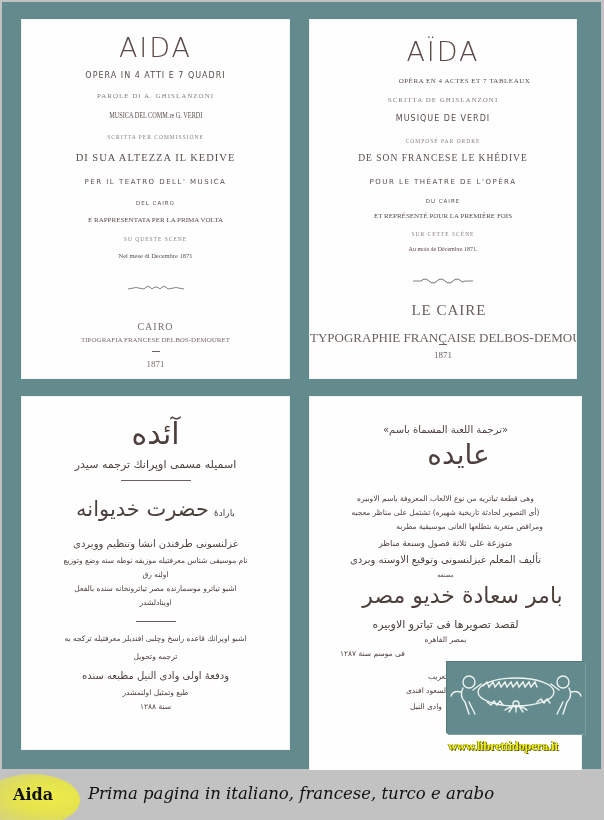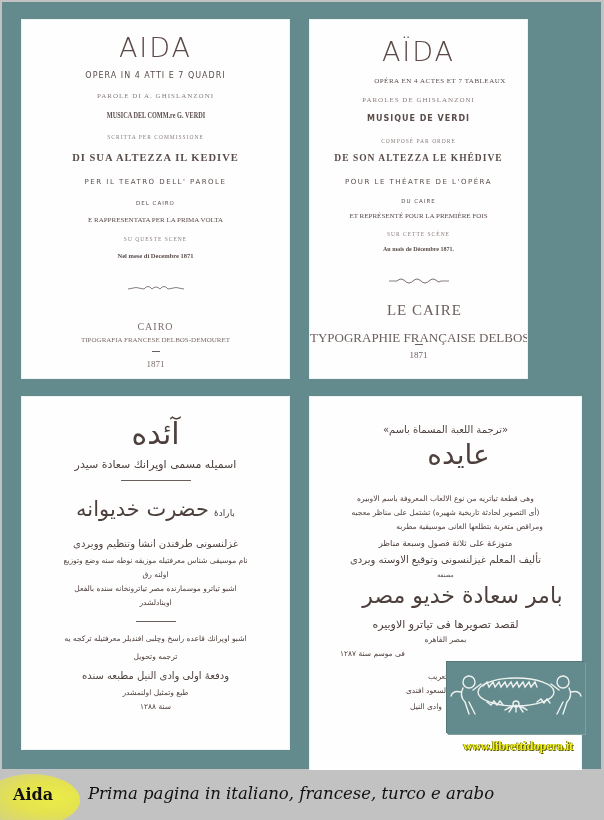--- a/index.html
+++ b/index.html
@@ -11,49 +11,49 @@
     .frame {
       position: absolute; left: 2px; top: 2px; width: 599px; height: 767px;
       background: #638a8c;
     }
     .page {
       position: absolute; background: #fefefe; color: #5a4d4a;
       text-align: center; overflow: hidden;
       box-shadow: 0 0 0 1px #f1f3f2;
     }
     #p-it { left: 22px; top: 20px; width: 267px; height: 358px; }
-    #p-fr { left: 310px; top: 20px; width: 217px; height: 358px; }
+    #p-fr { left: 310px; top: 20px; width: 266px; height: 358px; }
     #p-tr { left: 22px; top: 397px; width: 267px; height: 352px; }
     #p-ar { left: 310px; top: 397px; width: 271px; height: 444px; }
 
     .ln { position: absolute; left: 0; right: 0; white-space: nowrap; line-height: 1; }
     .title { font-family: "DejaVu Sans", sans-serif; font-weight: 300; font-size: 27px; letter-spacing: 2px; color: #5b4a47; }
     .sans { font-family: "DejaVu Sans", sans-serif; letter-spacing: 1px; }
     .serif { font-family: "Liberation Serif", serif; }
-    .bold { font-weight: bold; }
+    .bold { font-weight: normal; }
     .tiny { font-size: 5.5px; letter-spacing: 1px; color: #8a7f7c; }
     .sm { font-size: 7px; }
     .md { font-size: 8px; }
     .lg { font-size: 10.5px; }
     .cond { transform: scaleX(0.78); display: inline-block; }
     .ornament { position: absolute; left: 50%; transform: translateX(-50%); }
     .rule { position: absolute; left: 50%; height: 1px; background: #6b5f5b; transform: translateX(-50%); }
 
     .ar { font-family: "DejaVu Sans", sans-serif; direction: rtl; color: #4d3f3b; }
     .ar-title { font-size: 30px; }
     .ar-big { font-size: 19px; }
     .ar-md { font-size: 10px; }
     .ar-sm { font-size: 7.5px; }
 
     .watermark {
       position: absolute; left: 447px; top: 662px; width: 138px; height: 72px;
       background: #638a8c; box-shadow: 1px 1px 0 #7fa0a1, -1px -1px 0 #557879;
     }
     .url {
-      position: absolute; left: 448px; top: 739px; width: 140px; text-align: center;
+      position: absolute; left: 448px; top: 739px; width: 140px; text-align: left;
       font-family: "Liberation Serif", serif; font-weight: bold; font-size: 12.5px;
       color: #f2f21a; text-shadow: 1px 1px 0 #5a5a00, -0.5px -0.5px 0 #3b3b00;
       letter-spacing: -0.2px; white-space: nowrap;
     }
 
     .caption-bar { position: absolute; left: 0; top: 770px; width: 604px; height: 50px; background: #c2c2c2; }
     .caption-blob {
       position: absolute; left: -16px; top: 4px; width: 96px; height: 52px; border-radius: 50%;
       background: radial-gradient(ellipse at 70% 45%, #ecec48 0%, #e4e24f 40%, #d6d47a 75%, #c2c2c2 100%);
     }
@@ -71,60 +71,60 @@
 
 <div class="frame"></div>
 
 <div class="page" id="p-it">
   <div class="ln title" style="top:14px;">AIDA</div>
   <div class="ln sans md" style="top:52px;">OPERA IN 4 ATTI E 7 QUADRI</div>
   <div class="ln serif sm" style="top:73px; color:#8a7f7c; letter-spacing:1px;">PAROLE DI A. GHISLANZONI</div>
   <div class="ln serif bold md" style="top:92px;"><span class="cond">MUSICA DEL COMM.re G. VERDI</span></div>
   <div class="ln serif tiny" style="top:115px;">SCRITTA PER COMMISSIONE</div>
   <div class="ln serif bold lg" style="top:133px; letter-spacing:1px;">DI SUA ALTEZZA IL KEDIVE</div>
-  <div class="ln sans sm" style="top:159px; letter-spacing:1.5px;">PER IL TEATRO DELL' PAROLE</div>
+  <div class="ln sans sm" style="top:159px; letter-spacing:1.5px;">PER IL TEATRO DELL' MUSICA</div>
   <div class="ln sans tiny" style="top:181px; color:#5a4d4a;">DEL CAIRO</div>
   <div class="ln serif sm" style="top:197px;">E RAPPRESENTATA PER LA PRIMA VOLTA</div>
   <div class="ln serif tiny" style="top:217px;">SU QUESTE SCENE</div>
   <div class="ln serif bold" style="top:233px; font-size:6.5px;">Nel mese di Decembre 1871</div>
   <svg class="ornament" style="top:264px;" width="60" height="8" viewBox="0 0 60 8">
     <path d="M2 5 Q10 2 18 5 M42 5 Q50 2 58 5" stroke="#6b5f5b" fill="none" stroke-width="0.8"></path>
     <path d="M18 5 Q22 0 26 5 Q30 1 34 5 Q38 0 42 5" stroke="#6b5f5b" fill="none" stroke-width="0.8"></path>
   </svg>
   <div class="ln serif" style="top:302px; font-size:10px; letter-spacing:1px; color:#7a6d6a;">CAIRO</div>
   <div class="ln serif" style="top:317px; font-size:7px; color:#7a6d6a;">TIPOGRAFIA FRANCESE DELBOS-DEMOURET</div>
   <div class="rule" style="top:331px; width:8px;"></div>
   <div class="ln serif" style="top:340px; font-size:9px; color:#7a6d6a;">1871</div>
 </div>
 
 <div class="page" id="p-fr">
   <div class="ln title" style="top:18px;">AÏDA</div>
   <div class="ln serif sm" style="top:58px; letter-spacing:0.5px;padding-left:43px;">OPÉRA EN 4 ACTES ET 7 TABLEAUX</div>
-  <div class="ln serif sm" style="top:77px; color:#8a7f7c; letter-spacing:1px;">PAROLES DE GHISLANZONI</div>
+  <div class="ln serif sm" style="top:77px; color:#8a7f7c; letter-spacing:1px;">SCRITTA DE GHISLANZONI</div>
   <div class="ln sans bold md" style="top:95px;">MUSIQUE DE VERDI</div>
   <div class="ln serif tiny" style="top:119px;">COMPOSÉ PAR ORDRE</div>
-  <div class="ln serif bold" style="top:134px; font-size:9.5px; letter-spacing:1px;">DE SON ALTEZZA LE KHÉDIVE</div>
+  <div class="ln serif bold" style="top:134px; font-size:9.5px; letter-spacing:1px;">DE SON FRANCESE LE KHÉDIVE</div>
   <div class="ln sans sm" style="top:159px; letter-spacing:1.5px;">POUR LE THÉATRE DE L'OPÉRA</div>
   <div class="ln sans tiny" style="top:179px; color:#5a4d4a;">DU CAIRE</div>
   <div class="ln serif sm" style="top:193px;">ET REPRÉSENTÉ POUR LA PREMIÈRE FOIS</div>
   <div class="ln serif tiny" style="top:212px;">SUR CETTE SCÈNE</div>
   <div class="ln serif bold" style="top:226px; font-size:6px;">Au mois de Décembre 1871.</div>
   <svg class="ornament" style="top:257px;" width="64" height="8" viewBox="0 0 64 8">
     <path d="M2 4 L10 4 M54 4 L62 4" stroke="#6b5f5b" stroke-width="0.8"></path>
     <path d="M10 4 Q14 0 18 4 Q22 8 26 4 Q30 0 34 4 Q38 8 42 4 Q46 0 50 4 Q52 6 54 4" stroke="#6b5f5b" fill="none" stroke-width="0.9"></path>
   </svg>
   <div class="ln serif" style="top:283px; font-size:15px; letter-spacing:1px; color:#6b5f5b;margin-left:12px;">LE CAIRE</div>
   <div class="ln serif" style="top:311px; font-size:13px; color:#6b5f5b;">TYPOGRAPHIE FRANÇAISE DELBOS-DEMOURET.</div>
   <div class="rule" style="top:324px; width:8px;"></div>
   <div class="ln serif" style="top:331px; font-size:9px; color:#6b5f5b;">1871</div>
 </div>
 
 <div class="page" id="p-tr">
   <div class="ln ar ar-title" style="top:22px;">آئده</div>
-  <div class="ln ar ar-md" style="top:62px; font-size:11px;">اسمیله مسمی اوپرانك سعادة سیدر</div>
+  <div class="ln ar ar-md" style="top:62px; font-size:11px;">اسمیله مسمی اوپرانك ترجمه سیدر</div>
   <div class="rule" style="top:83px; width:70px;"></div>
   <div class="ln ar" style="top:102px;">
     <span class="ar-sm" style="font-size:9px;">بارادهٔ</span>
     <span class="ar-big" style="font-size:21px;">حضرت خديوانه</span>
   </div>
   <div class="ln ar ar-md" style="top:142px;">غزلنسونی طرفندن انشا وتنظیم وويردی</div>
   <div class="ln ar ar-sm" style="top:160px;">نام موسیقی شناس معرفتیله موزیقه نوطه سنه وضع وتوزیع</div>
   <div class="ln ar ar-sm" style="top:174px;">اولنه رق</div>
   <div class="ln ar ar-sm" style="top:188px;">اشبو تیاترو موسمارنده مصر تیاترونخانه سنده بالفعل</div>
   <div class="ln ar ar-sm" style="top:202px;">اوينادلشدر</div>

